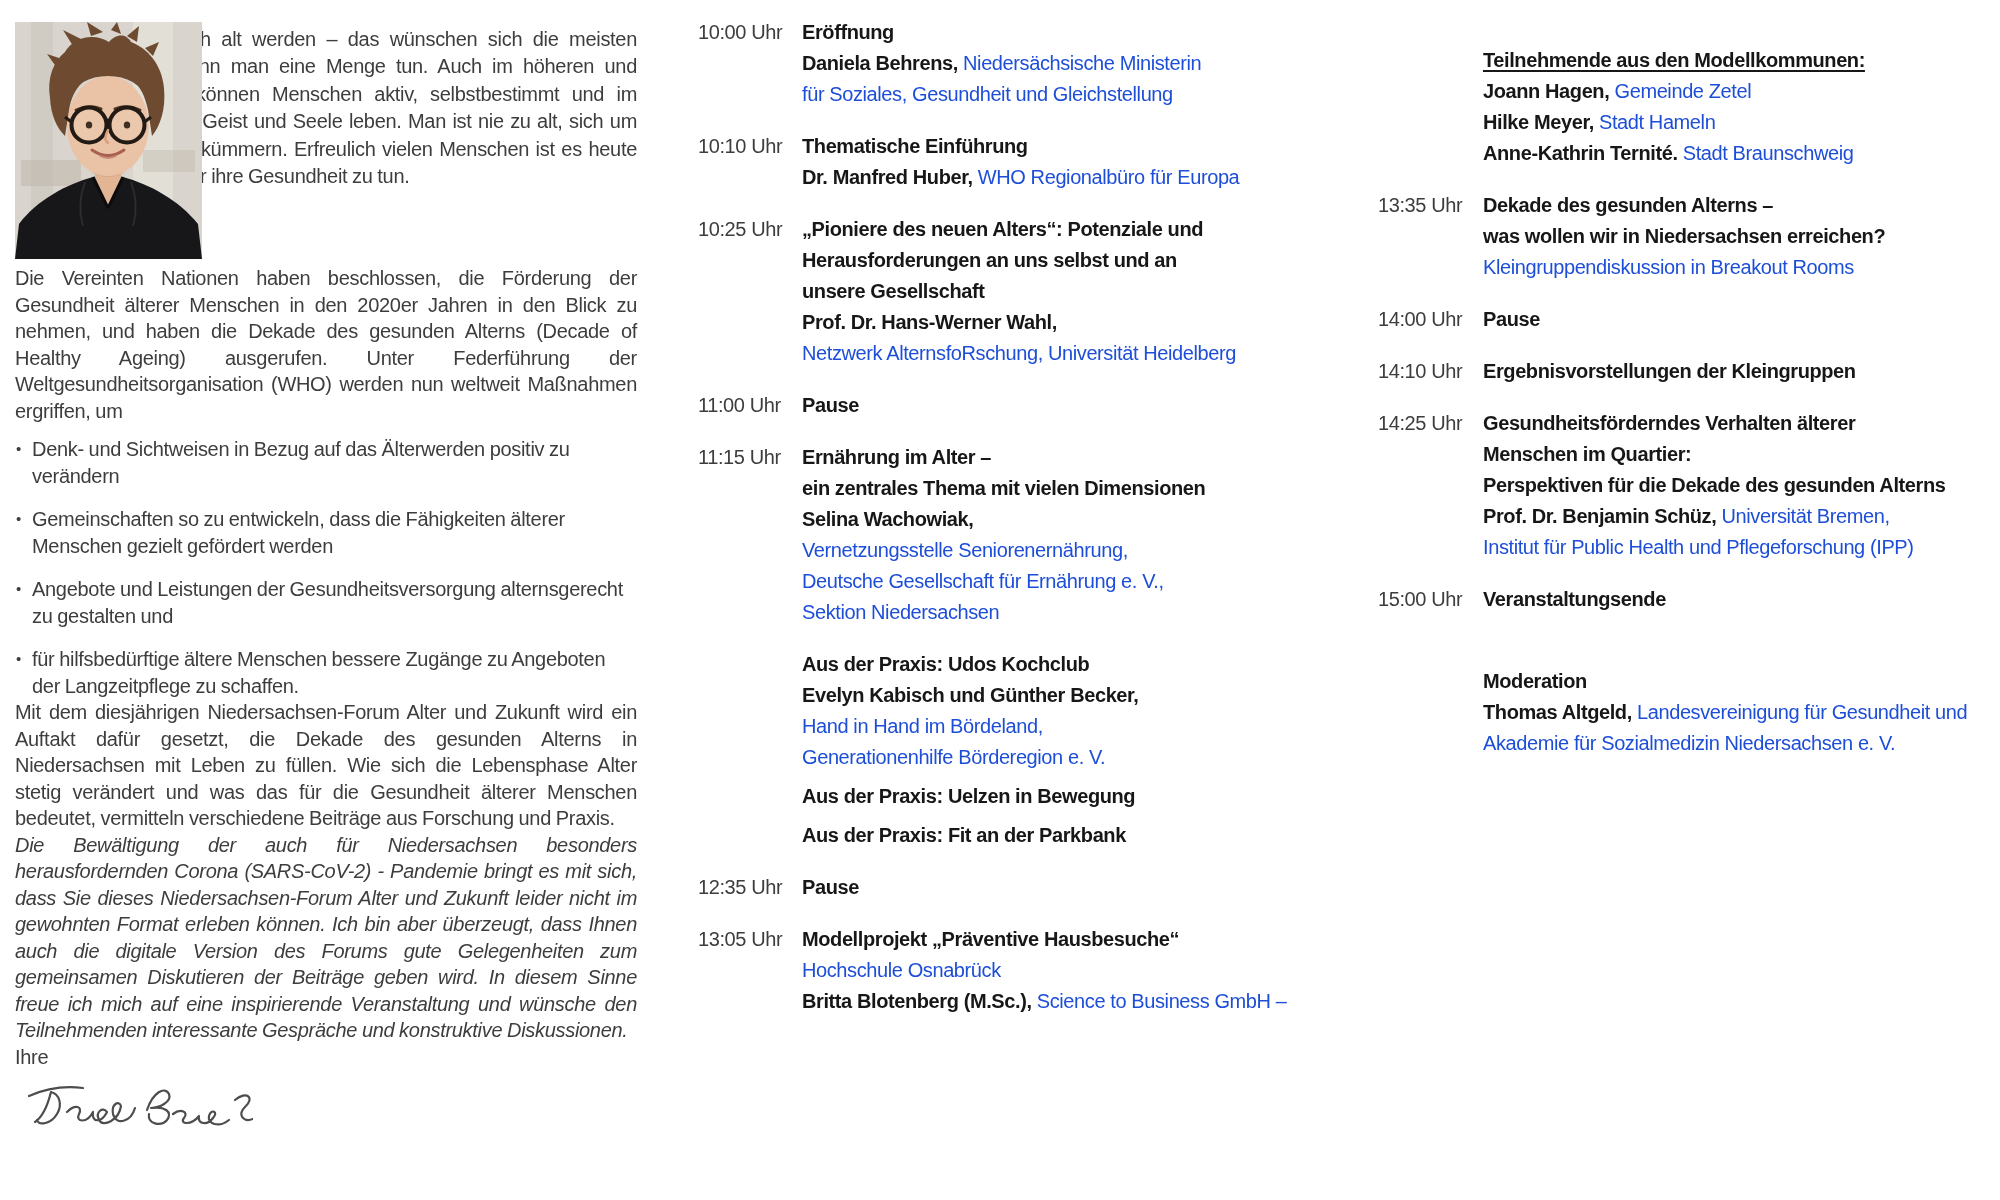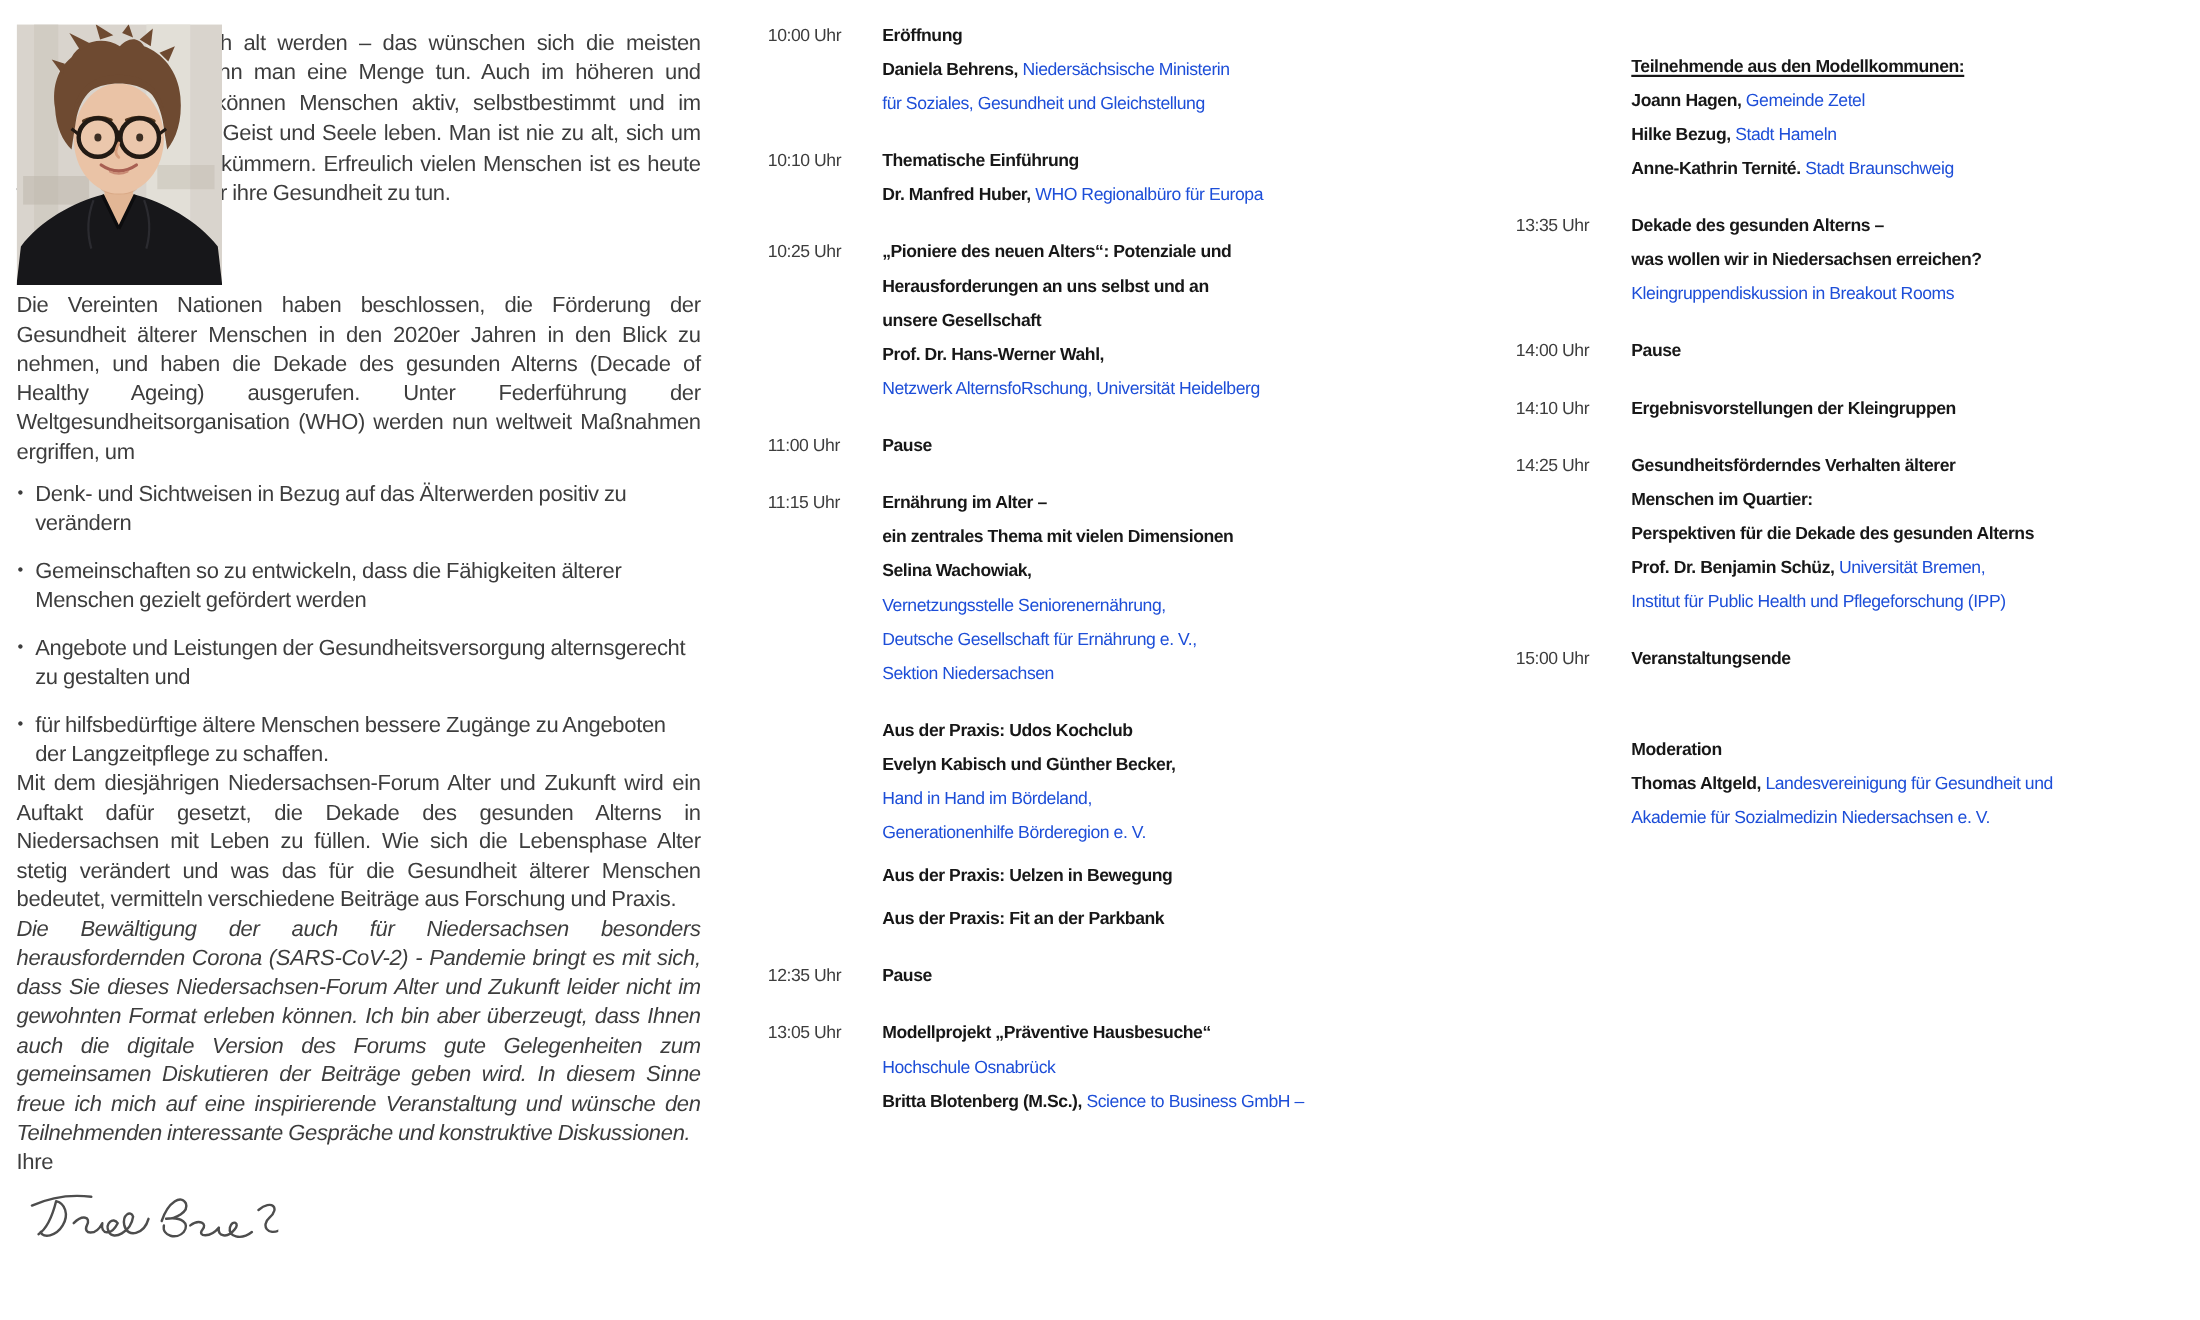--- a/index.html
+++ b/index.html
@@ -22,21 +22,21 @@
   .bullets{margin:12px 0 0 0;padding:0;list-style:none;}
   .bullets li{position:relative;padding-left:17px;margin-top:17px;text-align:left;}
   .bullets li:first-child{margin-top:0;}
   .bullets li::before{content:"•";position:absolute;left:1px;top:0;font-size:15px;color:#3d3d3d;}
   .p3{margin-top:17px;}
   .p4{margin-top:21px;font-style:italic;}
   .closing{margin-top:34px;text-align:left !important;}
   .signature{margin:4px 0 0 8px;width:230px;height:58px;}
   
   .col-sched{
-    position:absolute;top:17px;font-size:16px;line-height:31px;letter-spacing:-0.4px;
+    position:absolute;top:17px;font-size:20px;line-height:31px;letter-spacing:-0.4px;
   }
   .col-mid{left:698px;width:600px;}
   .col-right{left:1378px;width:612px;margin-top:28px;}
   .entry{position:relative;padding-left:104px;margin-top:21px;}
   .col-right .entry{padding-left:105px;}
   .entry.gap-first{margin-top:0;}
   .entry.gap-small{margin-top:8px;}
   .entry.gap-xl{margin-top:51px;}
   .time{position:absolute;left:0;top:0;color:#3d3d3d;white-space:nowrap;}
   .line{white-space:nowrap;}
@@ -195,21 +195,21 @@
           <div class="line"><span class="seg-b">Britta Blotenberg (M.Sc.), </span><span class="seg-r">Science to Business GmbH –</span></div>
         </div>
       </div>
     </div>
 
   <div class="col-sched col-right">
       <div class="entry gap-first">
         <div class="lines">
           <div class="line"><span class="seg-b seg-u">Teilnehmende aus den Modellkommunen:</span></div>
           <div class="line"><span class="seg-b">Joann Hagen, </span><span class="seg-r">Gemeinde Zetel</span></div>
-          <div class="line"><span class="seg-b">Hilke Bezug, </span><span class="seg-r">Stadt Hameln</span></div>
+          <div class="line"><span class="seg-b">Hilke Meyer, </span><span class="seg-r">Stadt Hameln</span></div>
           <div class="line"><span class="seg-b">Anne-Kathrin Ternité. </span><span class="seg-r">Stadt Braunschweig</span></div>
         </div>
       </div>
       <div class="entry">
         <div class="time">13:35 Uhr</div>
         <div class="lines">
           <div class="line"><span class="seg-b">Dekade des gesunden Alterns –</span></div>
           <div class="line"><span class="seg-b">was wollen wir in Niedersachsen erreichen?</span></div>
           <div class="line"><span class="seg-r">Kleingruppendiskussion in Breakout Rooms</span></div>
         </div>

